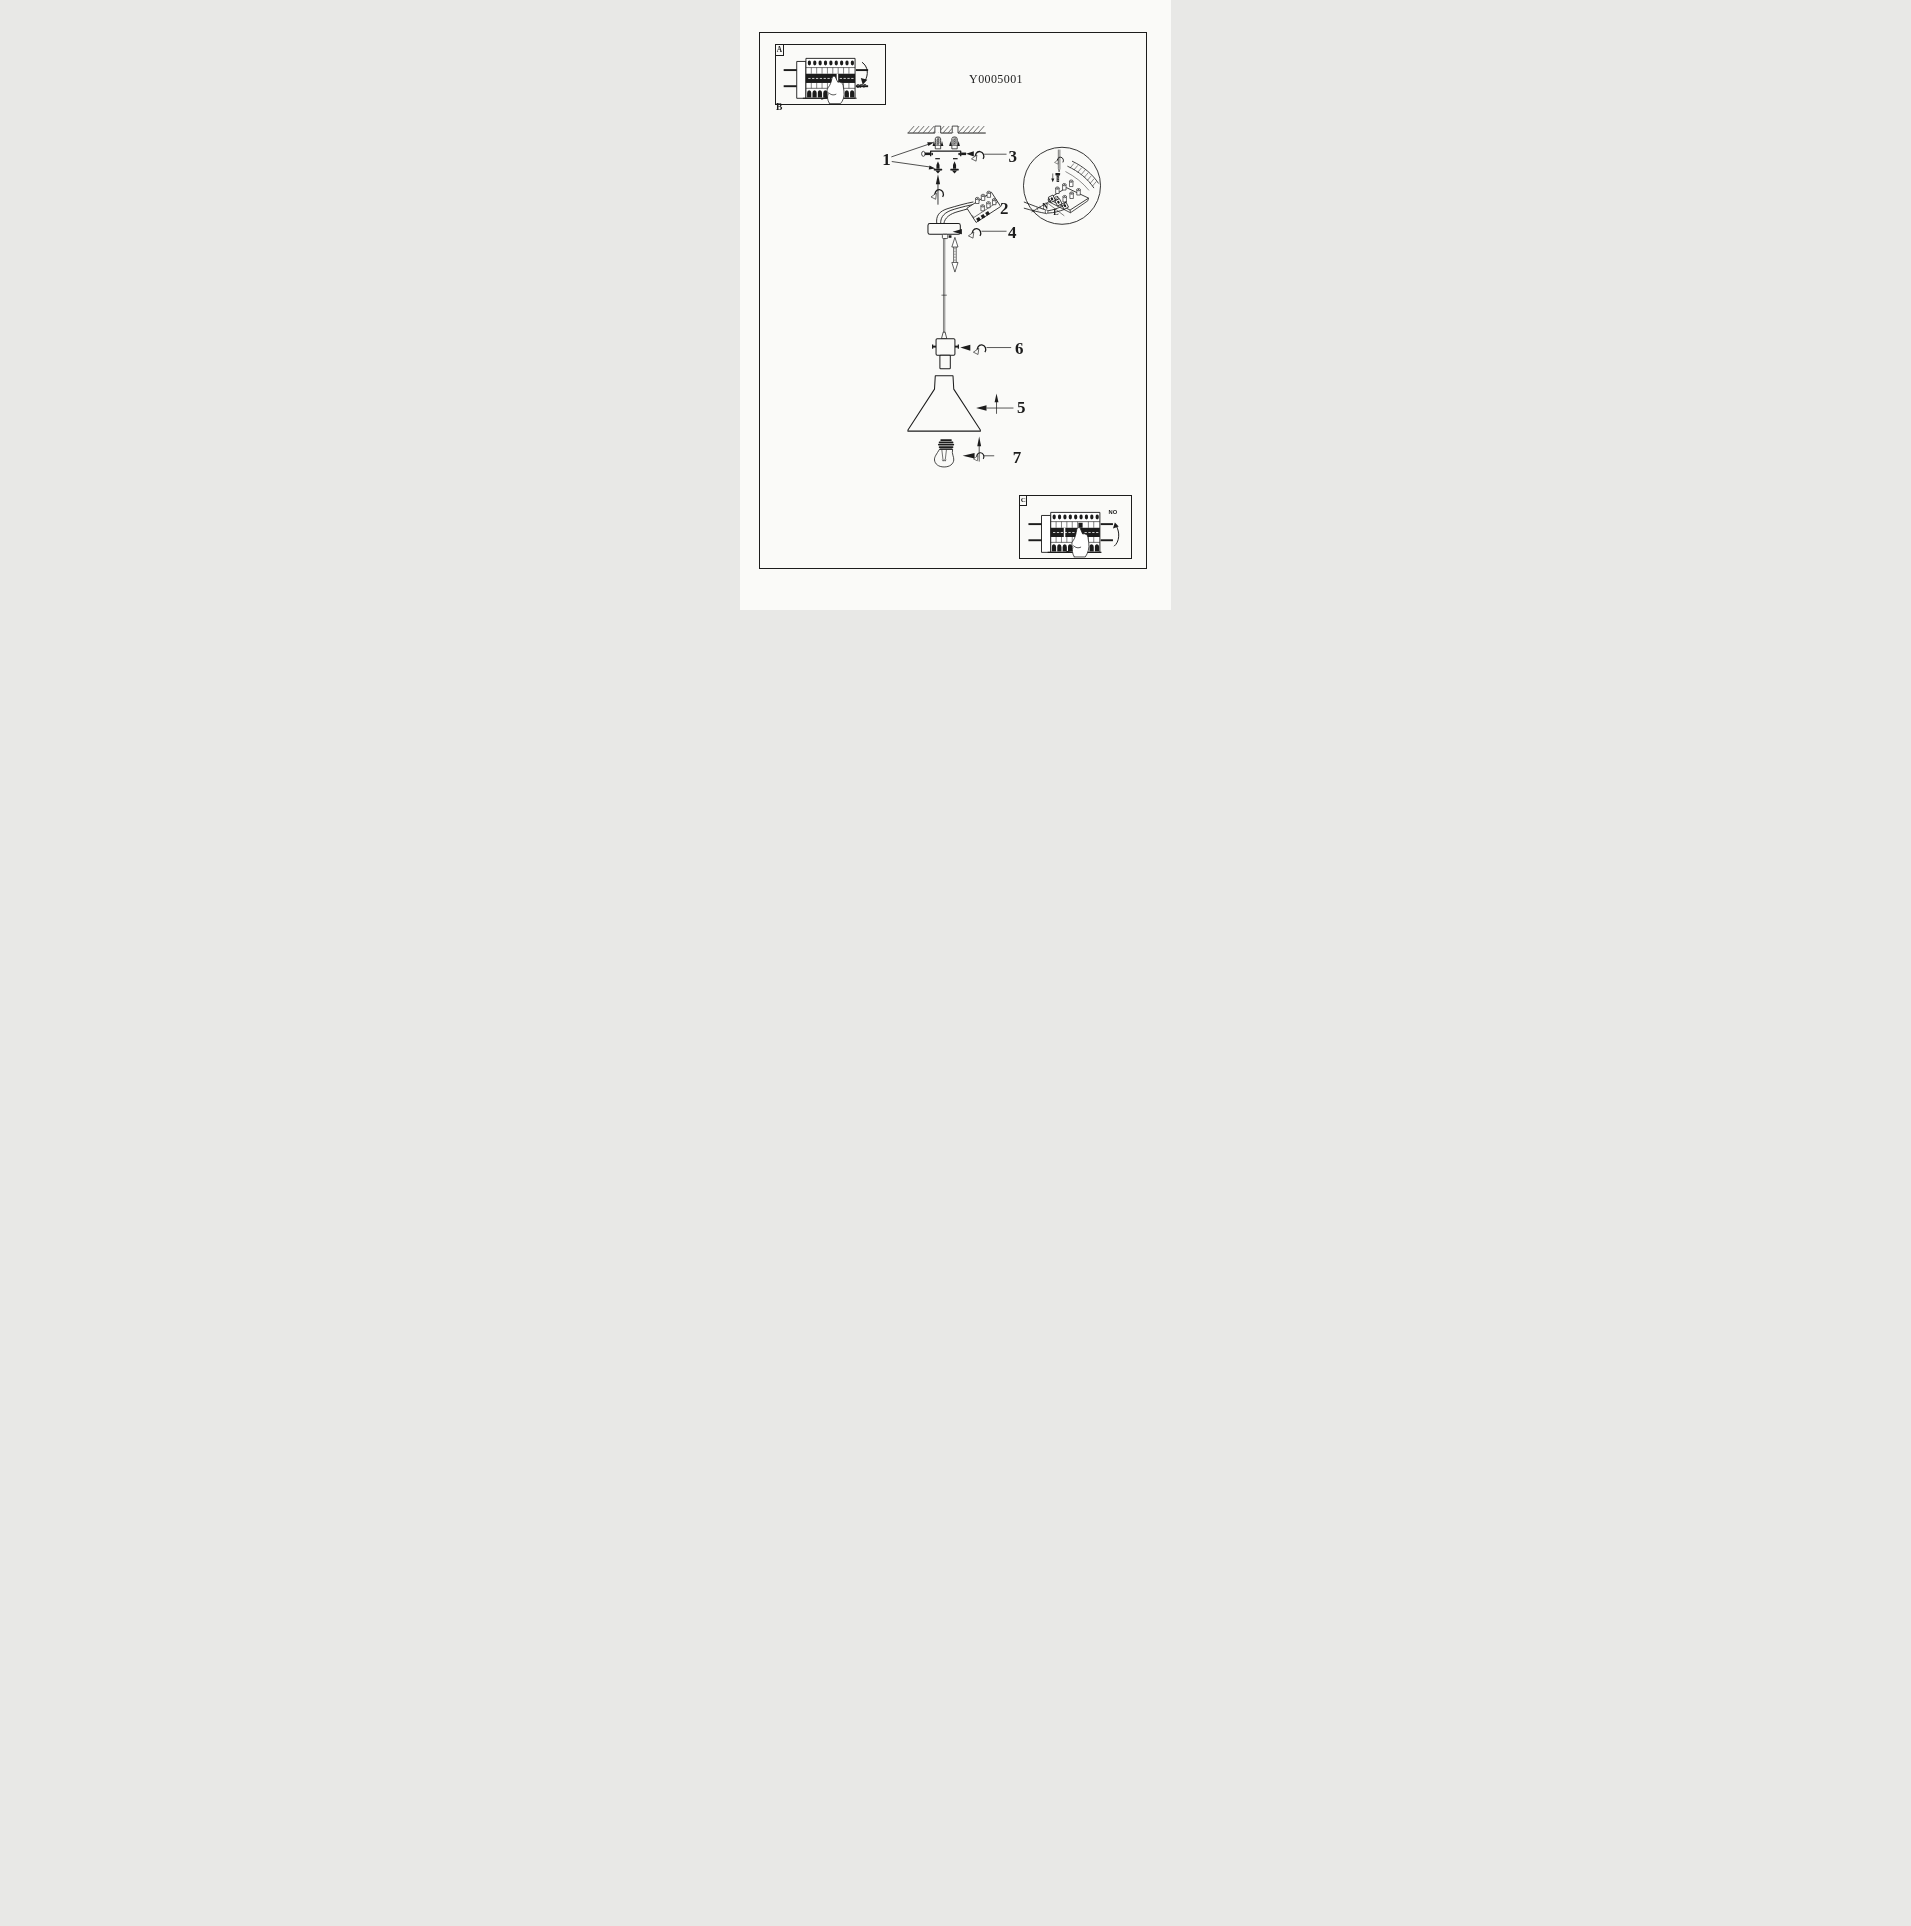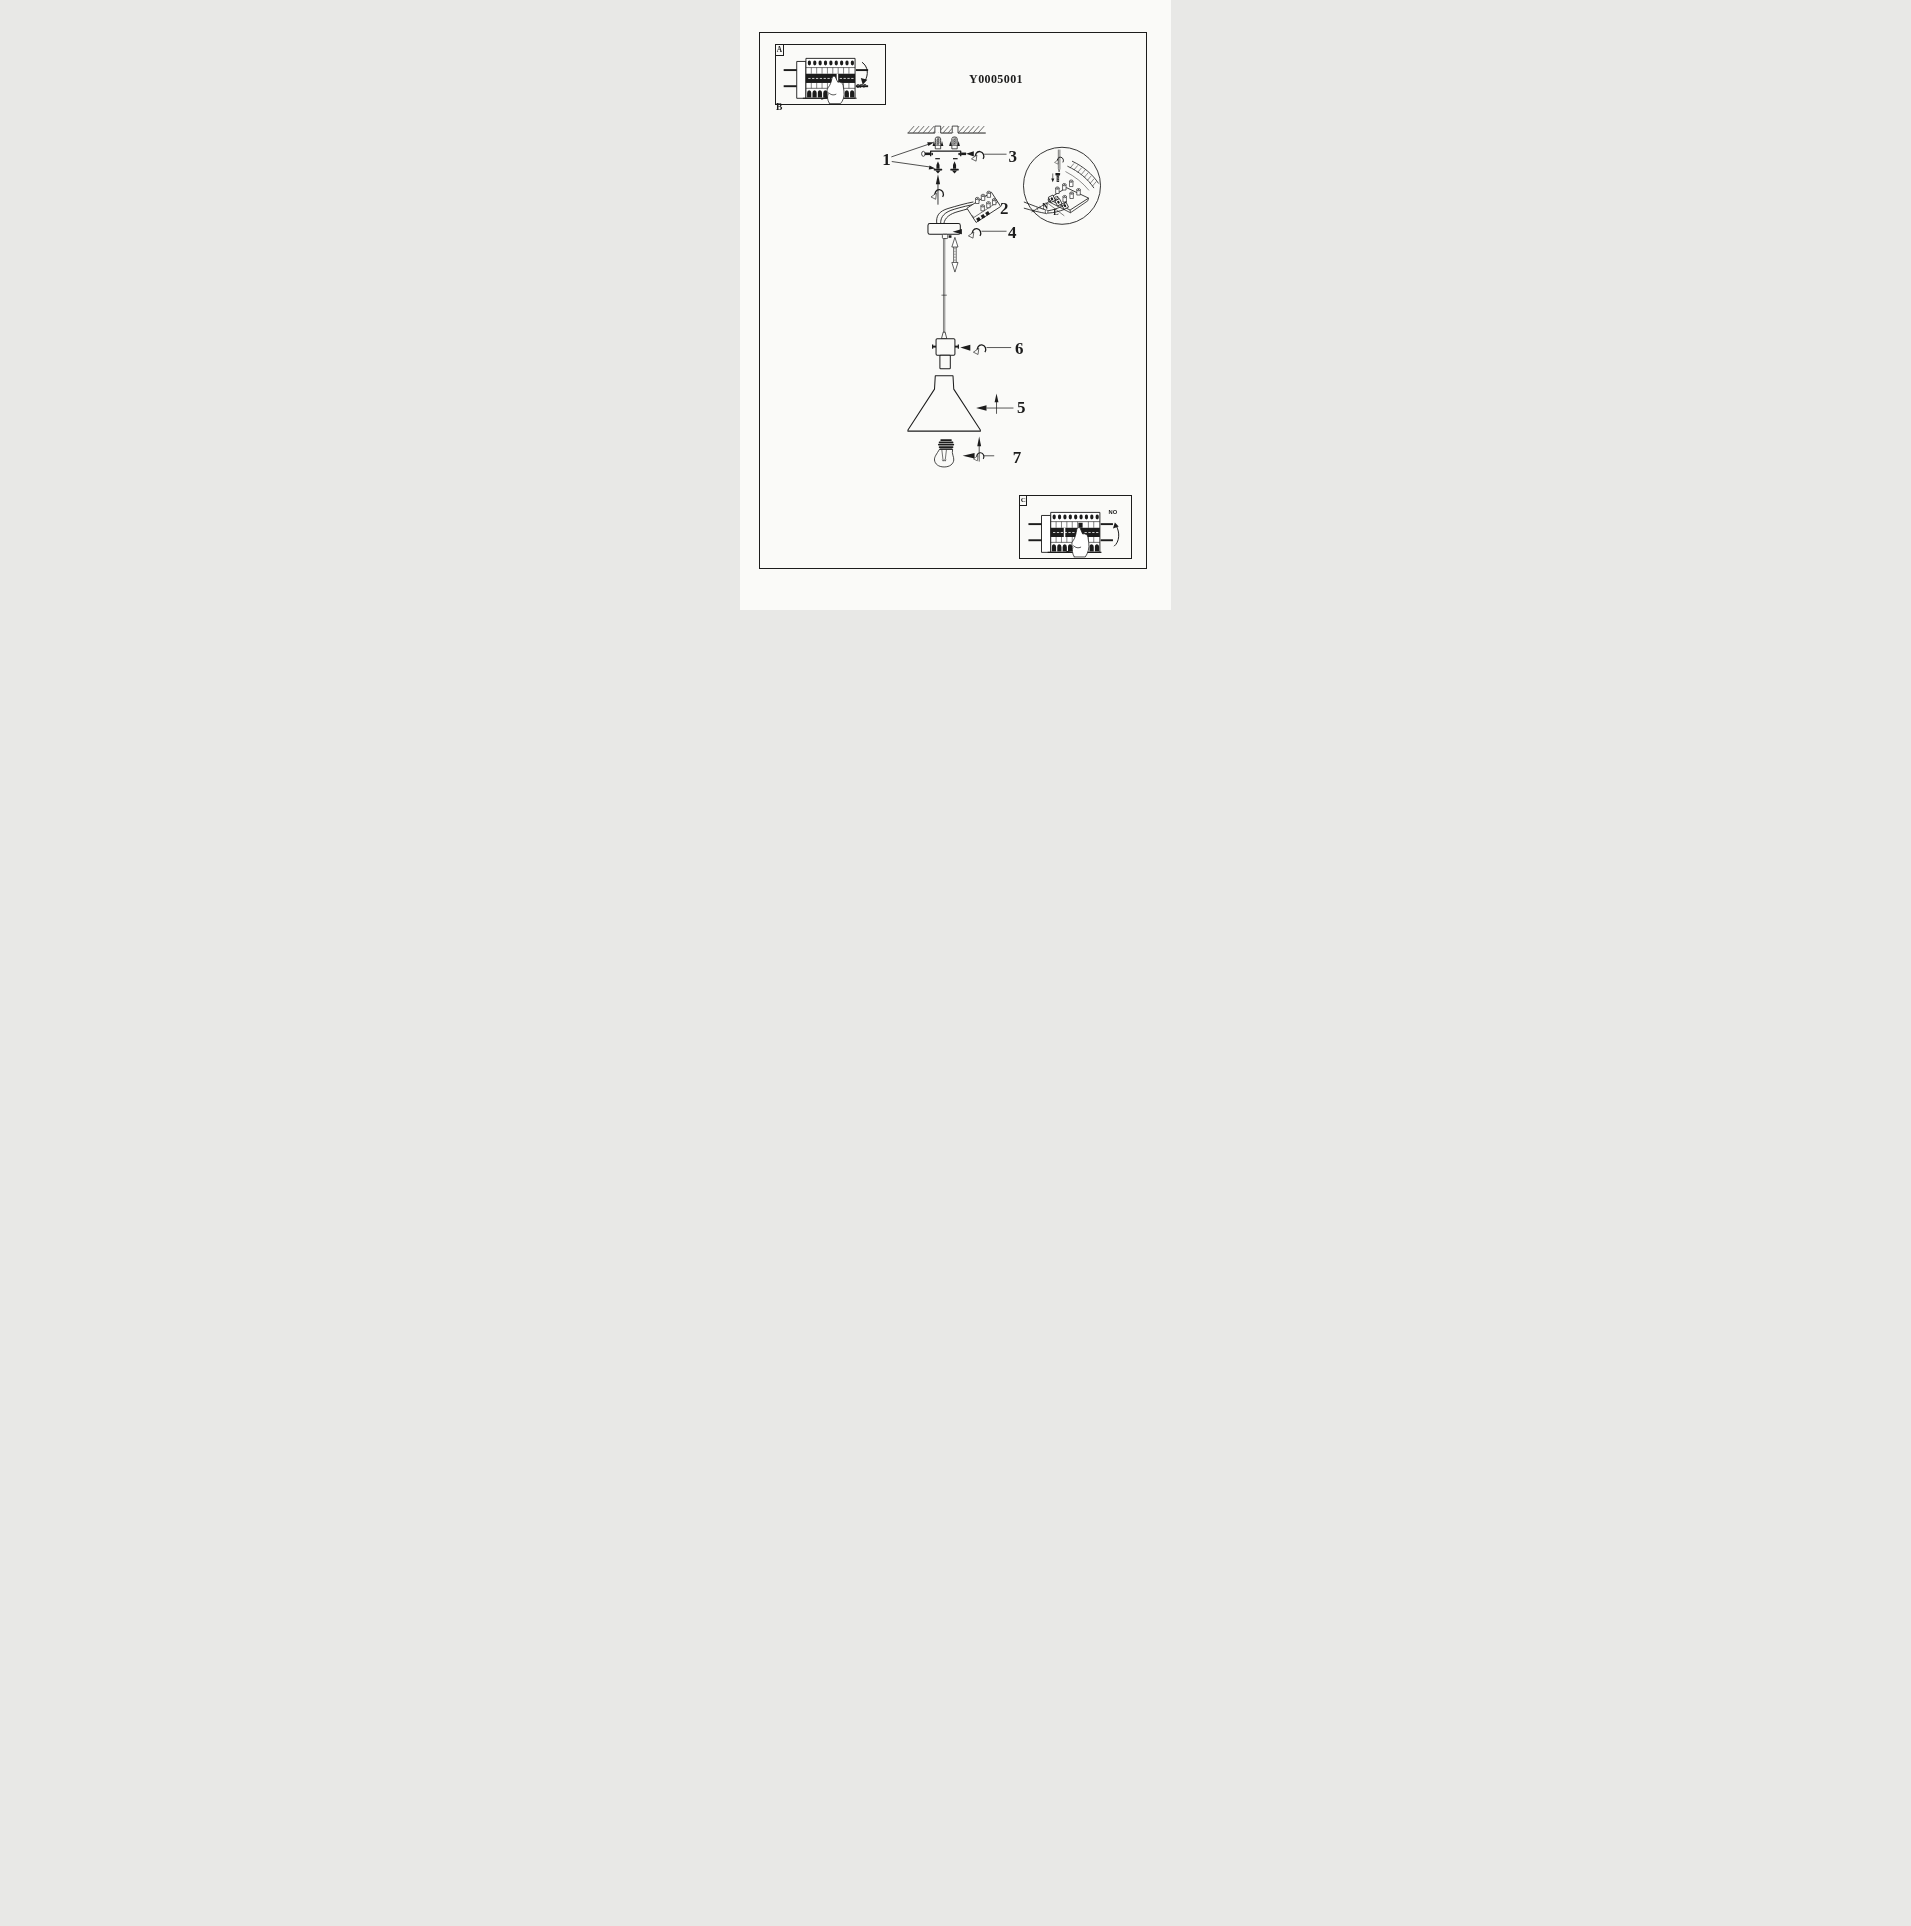--- a/index.html
+++ b/index.html
@@ -2,21 +2,21 @@
 <html style="font-size:6.2px"><head>
 <meta charset="utf-8">
 <style>
   :root{ --ink:#1c1c1c; --paper:#fafaf8; }
   html,body{margin:0;padding:0;background:#e8e8e6;}
   .page{position:relative;width:431px;height:610px;background:var(--paper);
         font-family:"Liberation Serif",serif;color:var(--ink);overflow:hidden;margin:0 auto;}
   .border-rect{position:absolute;left:18.5px;top:32px;width:386px;height:535px;
         border:0.9px solid var(--ink);}
   .title{position:absolute;left:198px;top:72px;width:116px;text-align:center;
-        font-size:12px;font-weight:bold;letter-spacing:0.4px;}
+        font-size:12px;font-weight:normal;letter-spacing:0.4px;}
   .inset{position:absolute;border:0.9px solid var(--ink);background:var(--paper);}
   .inset-a{left:35px;top:44px;width:109px;height:59px;}
   .inset-c{left:279px;top:495px;width:111px;height:62px;}
   .tagbox{position:absolute;left:-0.8px;top:-0.8px;width:6.5px;height:9.6px;border:0.8px solid var(--ink);
         font-size:7.3px;font-weight:bold;text-align:center;line-height:9.2px;background:var(--paper);}
   .b-letter{position:absolute;left:36px;top:101px;font-size:9.6px;font-weight:bold;}
   .main-svg,.inset-svg{position:absolute;left:0;top:0;}
   svg{display:block;}
   svg *{stroke-linejoin:round;stroke-linecap:butt;}
   .s{stroke:var(--ink);fill:none;}

